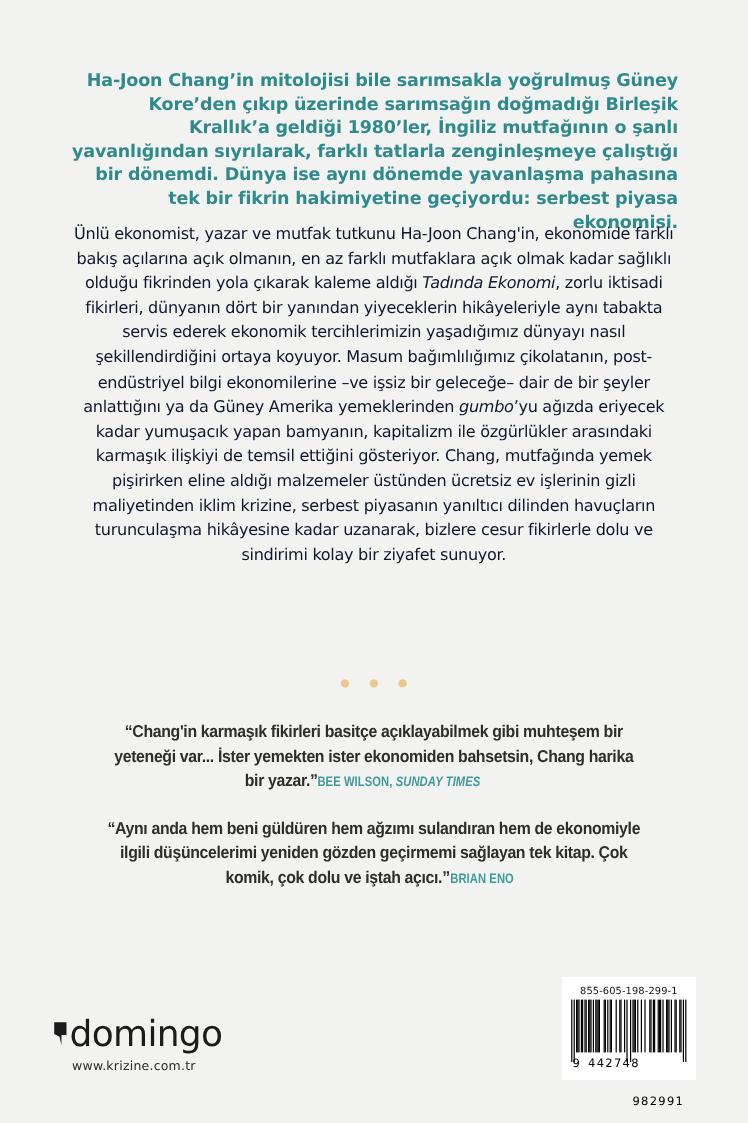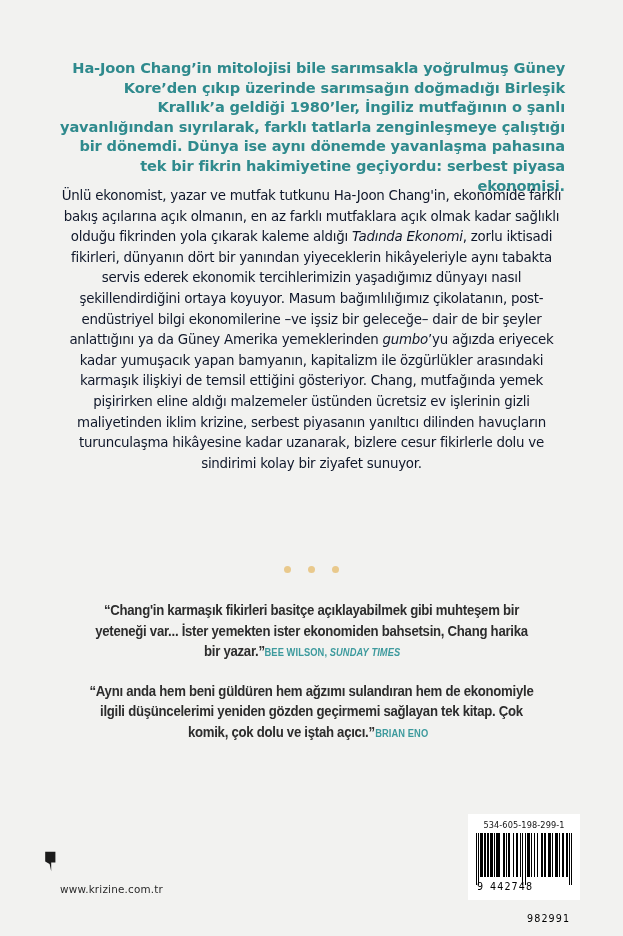--- a/index.html
+++ b/index.html
@@ -233,26 +233,27 @@
     <div class="blurb">
       <span>“Aynı anda hem beni güldüren hem ağzımı sulandıran hem de ekonomiyle ilgili düşüncelerimi yeniden gözden geçirmemi sağlayan tek kitap. Çok komik, çok dolu ve iştah açıcı.”</span><span class="attrib"><span>BRIAN ENO</span><span class="src"></span></span>
     </div>
   </div>
 
   <div class="logo-block">
     <div class="logo-row">
       <svg class="logo-mark" viewBox="0 0 13 21">
         <path d="M1.2 0.8 L11.4 0.8 L11.4 11.5 L7.2 11.5 L7.2 20.2 L5.6 13.0 L1.2 10.6 Z" fill="#1b1b1b"></path>
       </svg>
+      <span class="logo-word">domingo</span>
     </div>
     <div class="logo-url">www.krizine.com.tr</div>
   </div>
 
   <div class="barcode-box">
-    <div class="isbn-text">534-605-198-299-1</div>
+    <div class="isbn-text">855-605-198-299-1</div>
     <div class="bars" id="bars">
         <span class="tall" style="width: 1.02px; background: rgb(0, 0, 0);"></span>
         <span class="tall" style="width: 1.02px; background: transparent;"></span>
         <span class="tall" style="width: 1.02px; background: rgb(0, 0, 0);"></span>
         <span style="width: 1.02px; background: transparent;"></span>
         <span style="width: 1.02px; background: rgb(0, 0, 0);"></span>
         <span style="width: 1.02px; background: rgb(0, 0, 0);"></span>
         <span style="width: 1.02px; background: rgb(0, 0, 0);"></span>
         <span style="width: 1.02px; background: transparent;"></span>
         <span style="width: 1.02px; background: rgb(0, 0, 0);"></span>

